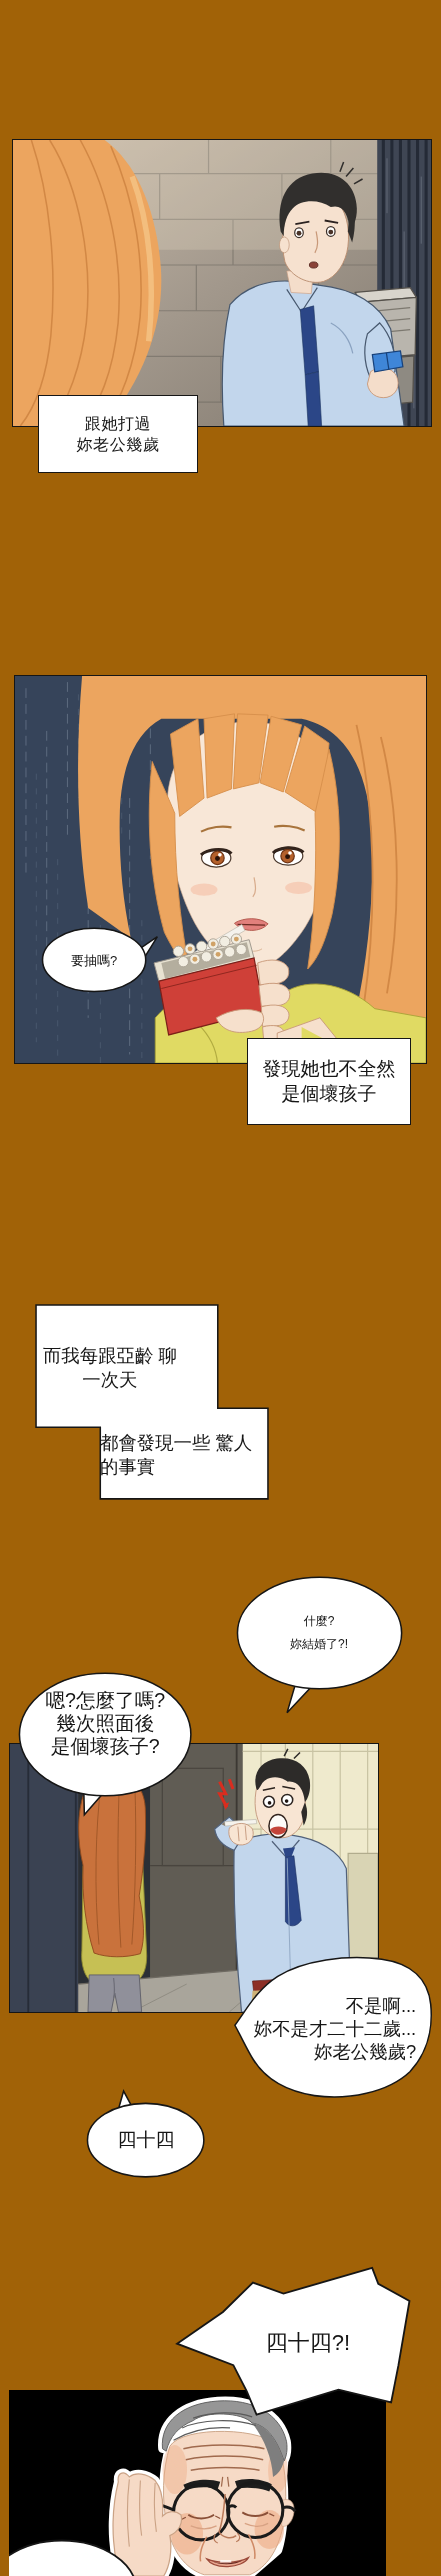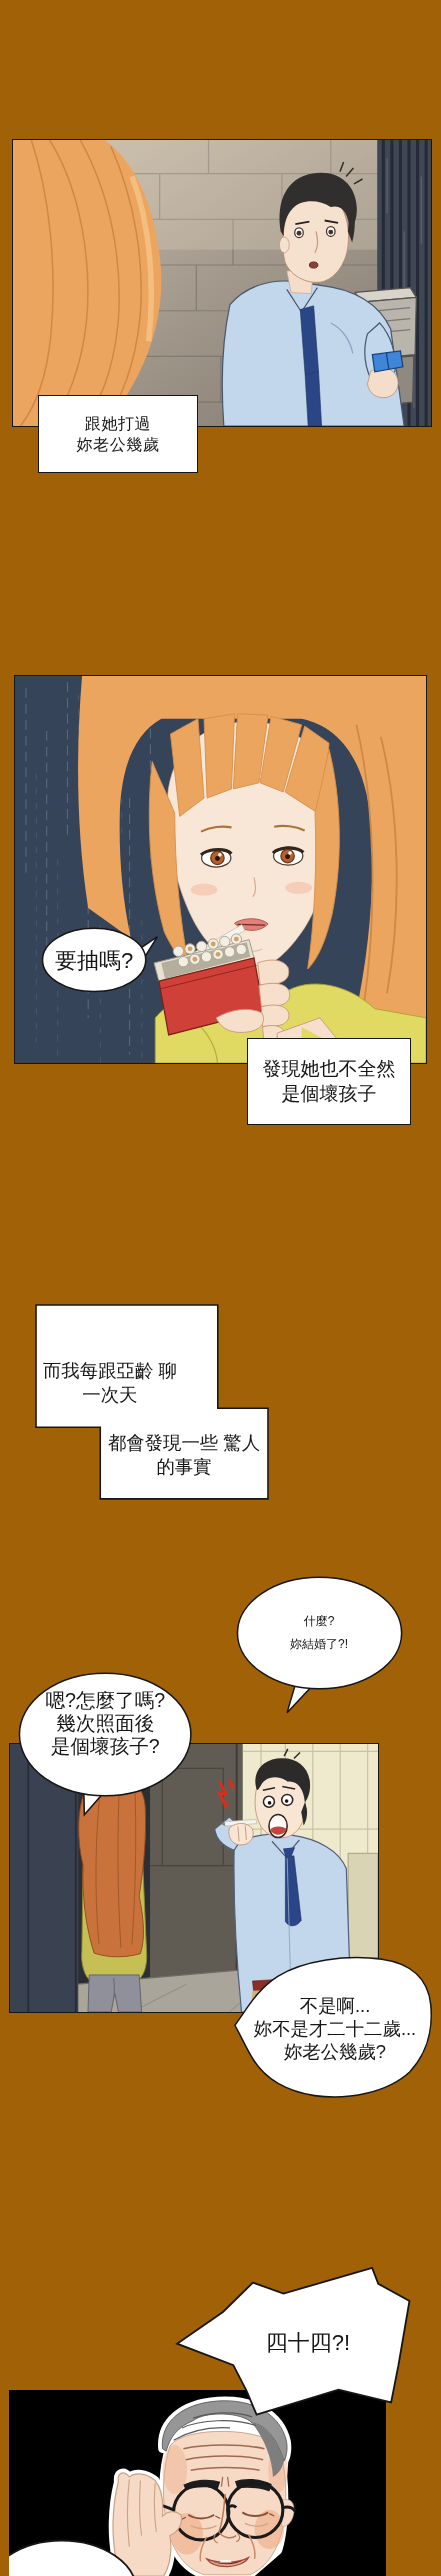--- a/index.html
+++ b/index.html
@@ -13,24 +13,24 @@
   .bubble-wrap{position:absolute;z-index:6;}
   .bubble-wrap svg{position:absolute;inset:0;width:100%;height:100%;overflow:visible;}
   .btxt{position:absolute;display:flex;flex-direction:column;justify-content:center;align-items:center;
         text-align:center;transform:translate(-50%,-50%);z-index:2;}
   .btxt .ln{display:block;white-space:nowrap;}
   .blackpanel{position:absolute;background:#000;overflow:hidden;z-index:2;}
   .blackpanel svg{position:absolute;inset:0;width:100%;height:100%;}
   .fs-c1{font-size:16px;line-height:21.5px;letter-spacing:0.6px;}
   .fs-c2{font-size:19px;line-height:24.5px;}
   .fs-cab{font-size:18.4px;line-height:24px;}
-  .fs-b1{font-size:22px;line-height:22px;}
+  .fs-b1{font-size:13px;line-height:22px;}
   .fs-b2{font-size:12px;line-height:23px;}
   .fs-b3{font-size:19.6px;line-height:23px;}
-  .fs-b4{font-size:18.4px;line-height:23px;}
+  .fs-b4{font-size:18.4px;line-height:23px;align-items:flex-end;}
   .fs-b5{font-size:19px;line-height:22px;}
   .fs-b6{font-size:22px;line-height:26px;}
 </style>
 </head>
 <body>
 
 <div class="page">
 
   <div class="panel" style="left:12.3px;top:139px;width:420px;height:288px;">
     <svg viewBox="0 0 684 469" preserveAspectRatio="none">
@@ -205,25 +205,25 @@
 
   <div class="caption fs-c2" style="left:247px;top:1038px;width:164px;height:87px;">
     <span class="ln">發現她也不全然</span>
     <span class="ln">是個壞孩子</span>
   </div>
 
   <div class="bubble-wrap" style="left:31px;top:1300px;width:242px;height:205px;z-index:5;">
     <svg viewBox="0 0 395 335">
       <polygon points="8,8 305,8 305,177 387,177 387,325 113,325 113,208 8,208" fill="#ffffff" stroke="#161616" stroke-width="2.5"></polygon>
     </svg>
-    <div class="fs-cab" style="position:absolute;left:4.9px;top:44px;width:148px;text-align:center;margin-top:15px;">
+    <div class="fs-cab" style="position:absolute;left:4.9px;top:44px;width:148px;text-align:center;">
       <span class="ln">而我每跟亞齡</span>
       <span class="ln">聊一次天</span>
     </div>
-    <div class="fs-cab" style="position:absolute;left:69px;top:131px;width:168px;text-align:center;">
+    <div class="fs-cab" style="position:absolute;left:69px;top:131px;width:168px;text-align:left;">
       <span class="ln">都會發現一些</span>
       <span class="ln">驚人的事實</span>
     </div>
   </div>
 
   <div class="bubble-wrap" style="left:233px;top:1573px;width:178px;height:147px;">
     <svg viewBox="0 0 290 240">
       <path d="M105,170 L88,228 L135,178" fill="#ffffff" stroke="#161616" stroke-width="2.5"></path>
       <ellipse cx="141" cy="98" rx="134" ry="91" fill="#ffffff" stroke="#161616" stroke-width="2.5"></ellipse>
     </svg>
@@ -314,20 +314,29 @@
     <svg viewBox="0 0 335 245">
       <path d="M8,118 C30,88 44,60 78,38 C120,12 190,2 248,10 C298,17 324,44 328,84 C332,124 322,164 294,194 C258,228 192,241 138,233 C94,226 58,206 38,174 C28,158 20,140 8,118 Z" fill="#ffffff" stroke="#161616" stroke-width="2.5"></path>
     </svg>
     <div class="btxt fs-b4" style="left:105px;top:75px;">
       <span class="ln">不是啊...</span>
       <span class="ln">妳不是才二十二歲...</span>
       <span class="ln">妳老公幾歲?</span>
     </div>
   </div>
 
+  <div class="bubble-wrap" style="left:83px;top:2085px;width:129px;height:98px;">
+    <svg viewBox="0 0 210 160">
+      <path d="M58,38 L66,10 L80,36" fill="#ffffff" stroke="#161616" stroke-width="2.5"></path>
+      <ellipse cx="102" cy="90" rx="95" ry="60" fill="#ffffff" stroke="#161616" stroke-width="2.5"></ellipse>
+    </svg>
+    <div class="btxt fs-b5" style="left:63px;top:55px;">
+      <span class="ln">四十四</span>
+    </div>
+  </div>
 
   <div class="bubble-wrap" style="left:172px;top:2263px;width:245px;height:159px;">
     <svg viewBox="0 0 400 260">
       <polygon points="8,132 83,80 132,32 182,50 327,8 337,34 388,62 370,167 358,228 272,207 138,248 122,210 100,167" fill="#ffffff" stroke="#161616" stroke-width="3" stroke-linejoin="miter"></polygon>
     </svg>
     <div class="btxt fs-b6" style="left:136px;top:80px;">
       <span class="ln">四十四?!</span>
     </div>
   </div>
 

